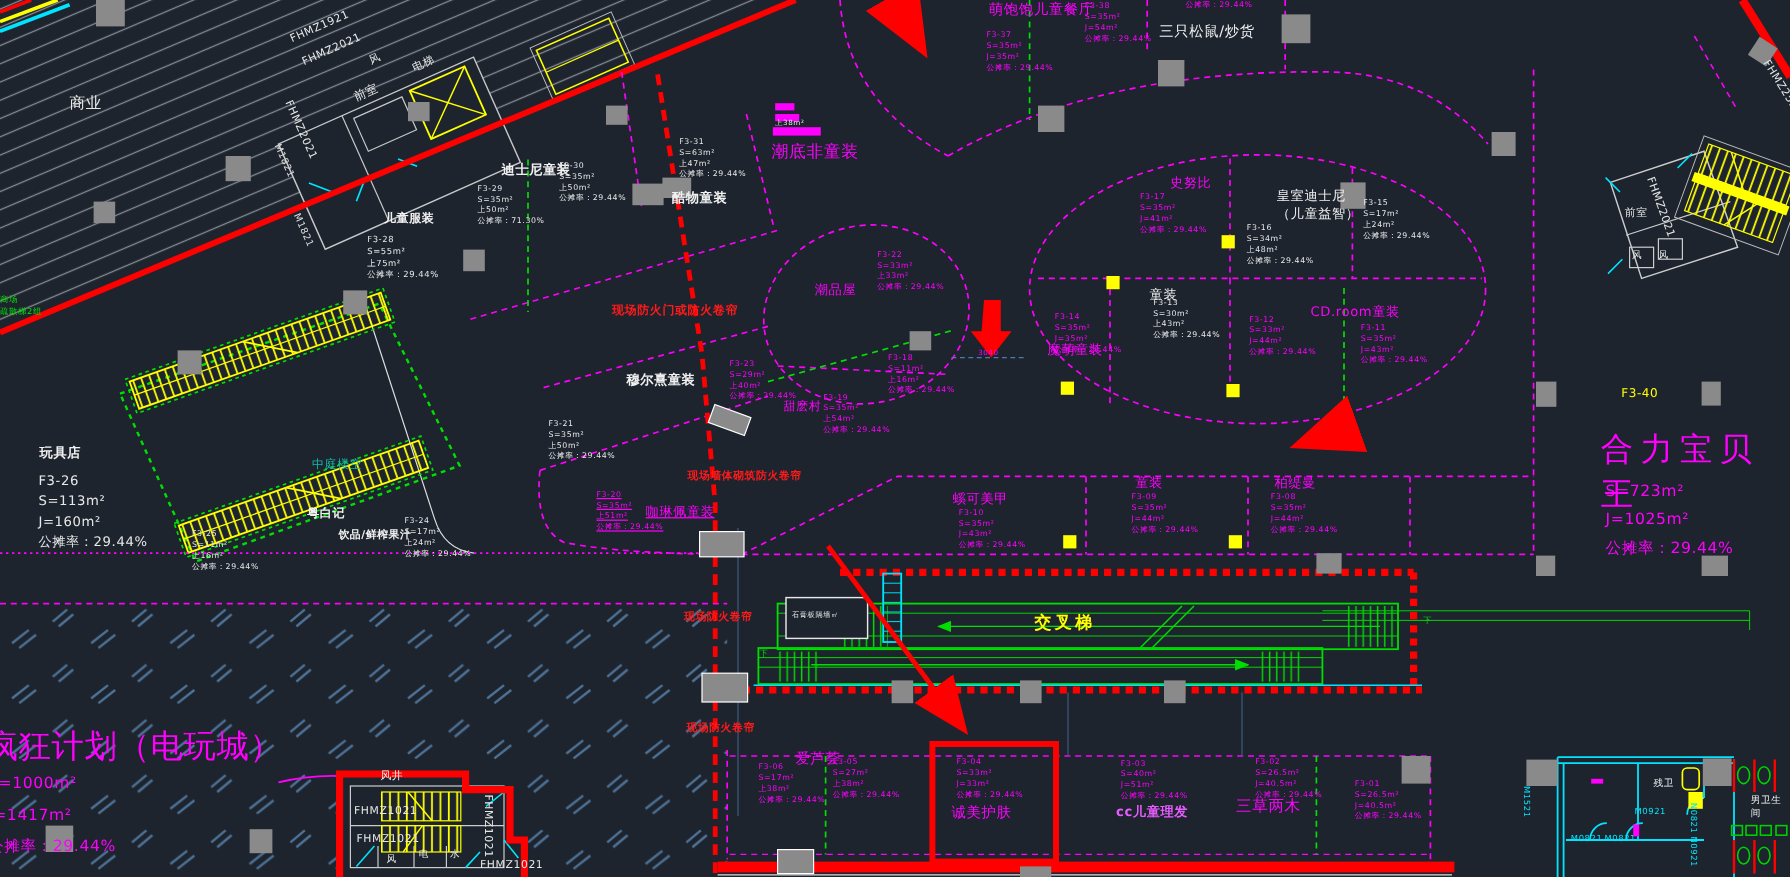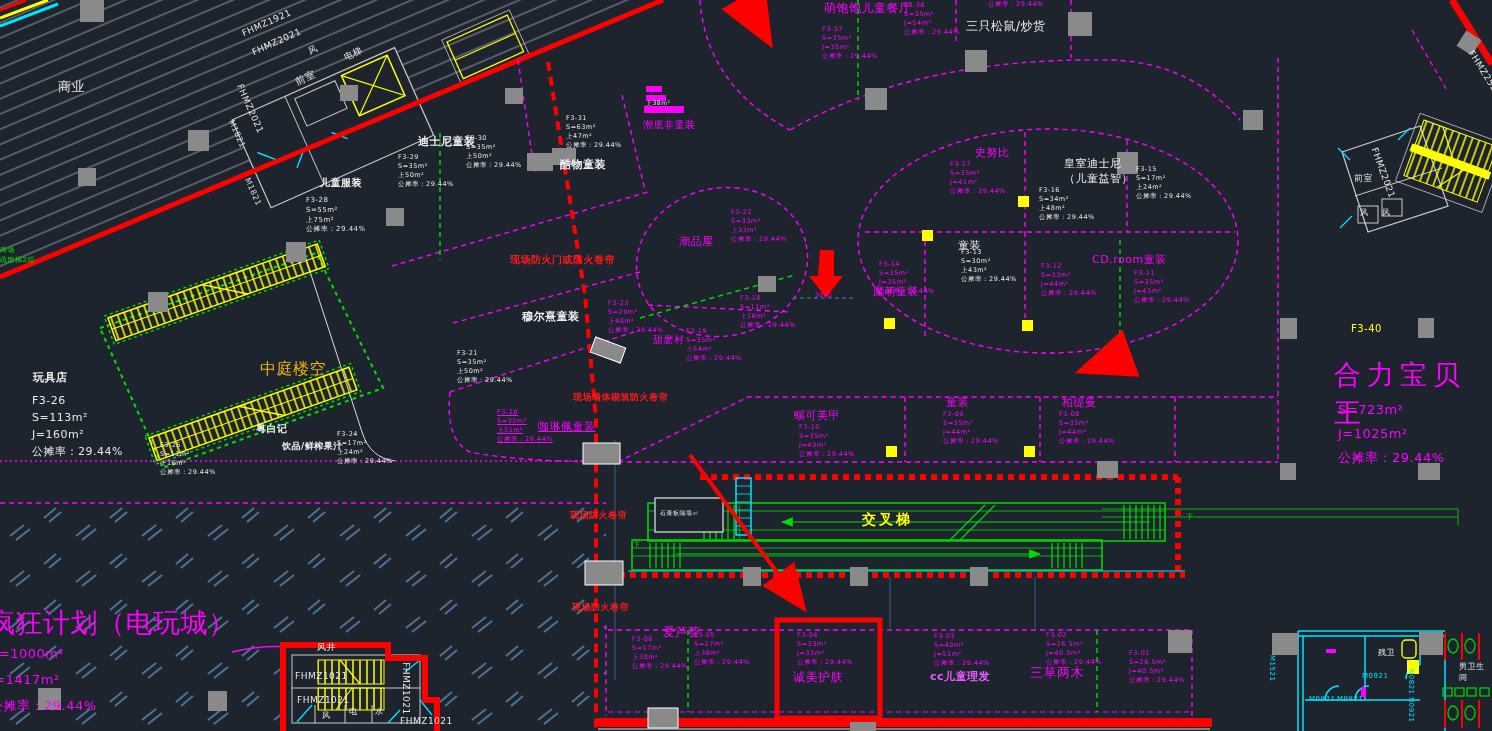--- a/index.html
+++ b/index.html
@@ -295,51 +295,51 @@
 S=55m²
 上75m²
 公摊率：29.44%</div>
       <div class="lbl" style="left: 0px; top: 246px; color: rgb(0, 224, 0); font-size: 7px;">商场
 疏散梯2组</div>
       <div class="lbl b" style="left: 33px; top: 370px; color: rgb(240, 240, 240); font-size: 11px;">玩具店</div>
       <div class="lbl" style="left: 32px; top: 392px; color: rgb(232, 232, 232); font-size: 11px; line-height: 1.55;">F3-26
 S=113m²
 J=160m²
 公摊率：29.44%</div>
-      <div class="lbl" style="left: 260px; top: 358px; color: #eab308; font-size: 16px;">中庭楼空</div>
+      <div class="lbl" style="left: 260px; top: 381px; color: #14b8a6; font-size: 10px;">中庭楼空</div>
       <div class="lbl b" style="left: 256px; top: 422px; color: rgb(240, 240, 240); font-size: 10px;">粤白记</div>
       <div class="lbl b" style="left: 282px; top: 440px; color: rgb(240, 240, 240); font-size: 9px;">饮品/鲜榨果汁</div>
       <div class="lbl" style="left: 337px; top: 430px; color: rgb(232, 232, 232); font-size: 6.5px;">F3-24
 S=17m²
 上24m²
 公摊率：29.44%</div>
       <div class="lbl" style="left: 160px; top: 441px; color: rgb(232, 232, 232); font-size: 6.5px;">F3-25
 S=11m²
 上16m²
 公摊率：29.44%</div>
       <div class="lbl" style="left: -12px; top: 604px; color: rgb(255, 0, 255); font-size: 27px;">疯狂计划（电玩城）</div>
       <div class="lbl" style="left: -10px; top: 645px; color: rgb(255, 0, 255); font-size: 13px;">S=1000m²</div>
       <div class="lbl" style="left: -10px; top: 671px; color: rgb(255, 0, 255); font-size: 13px;">J=1417m²</div>
       <div class="lbl" style="left: -10px; top: 697px; color: rgb(255, 0, 255); font-size: 13px;">公摊率：29.44%</div>
       <div class="lbl b" style="left: 418px; top: 134px; color: rgb(240, 240, 240); font-size: 11px;">迪士尼童装</div>
       <div class="lbl" style="left: 398px; top: 153px; color: rgb(232, 232, 232); font-size: 6.5px;">F3-29
 S=35m²
 上50m²
-公摊率：29.44%</div>
+公摊率：71.30%</div>
       <div class="lbl" style="left: 466px; top: 134px; color: rgb(232, 232, 232); font-size: 6.5px;">F3-30
 S=35m²
 上50m²
 公摊率：29.44%</div>
       <div class="lbl b" style="left: 560px; top: 157px; color: rgb(240, 240, 240); font-size: 11px;">酷物童装</div>
       <div class="lbl" style="left: 566px; top: 114px; color: rgb(232, 232, 232); font-size: 6.5px;">F3-31
 S=63m²
 上47m²
 公摊率：29.44%</div>
       <div class="lbl" style="left: 646px; top: 99px; color: rgb(232, 232, 232); font-size: 6px;">上38m²</div>
-      <div class="lbl" style="left: 643px; top: 118px; color: rgb(255, 0, 255); font-size: 10px;">潮底非童装</div>
+      <div class="lbl" style="left: 643px; top: 118px; color: rgb(255, 0, 255); font-size: 14px;">潮底非童装</div>
       <div class="lbl" style="left: 679px; top: 234px; color: rgb(255, 0, 255); font-size: 11px;">潮品屋</div>
       <div class="lbl" style="left: 731px; top: 208px; color: rgb(255, 0, 255); font-size: 6.5px;">F3-22
 S=33m²
 上33m²
 公摊率：29.44%</div>
       <div class="lbl" style="left: 608px; top: 299px; color: rgb(255, 0, 255); font-size: 6.5px;">F3-23
 S=29m²
 上40m²
 公摊率：29.44%</div>
       <div class="lbl b" style="left: 522px; top: 309px; color: rgb(240, 240, 240); font-size: 11px;">穆尔熹童装</div>

